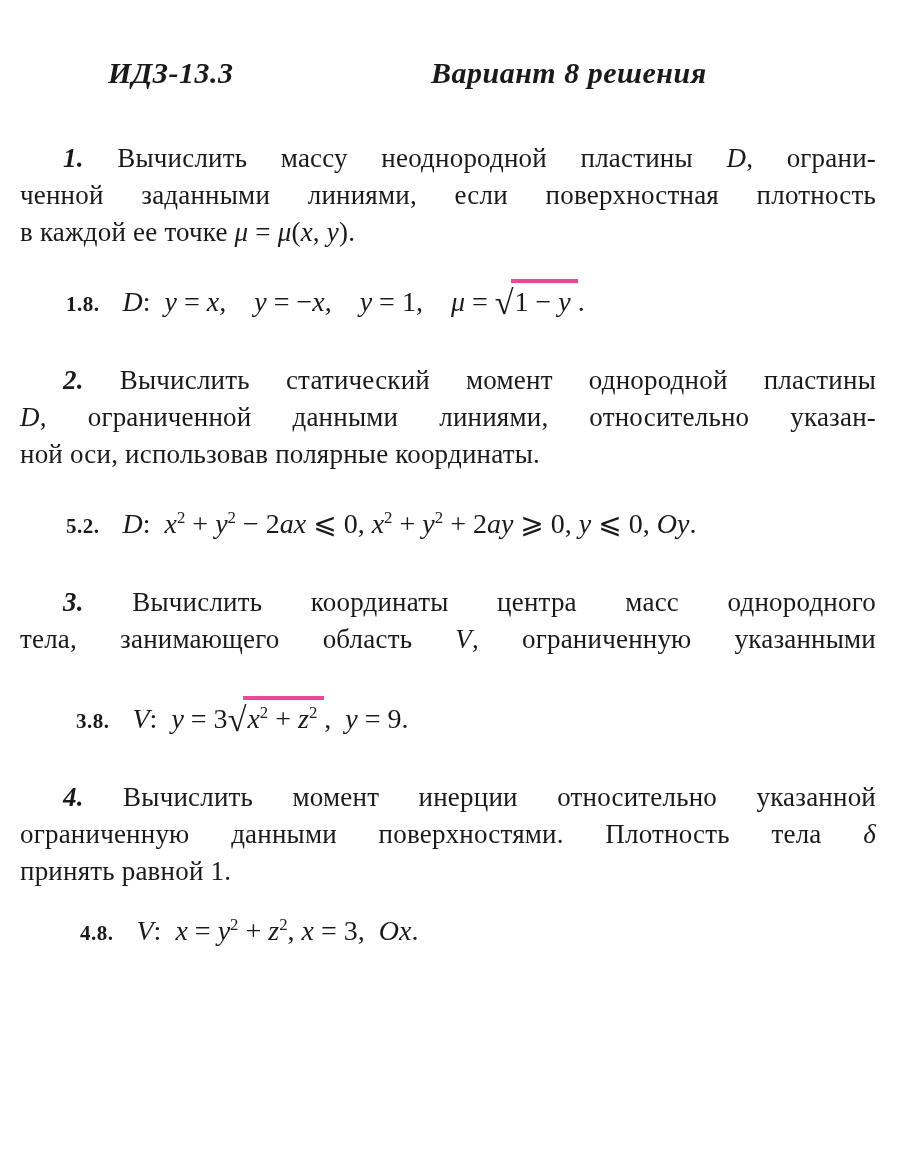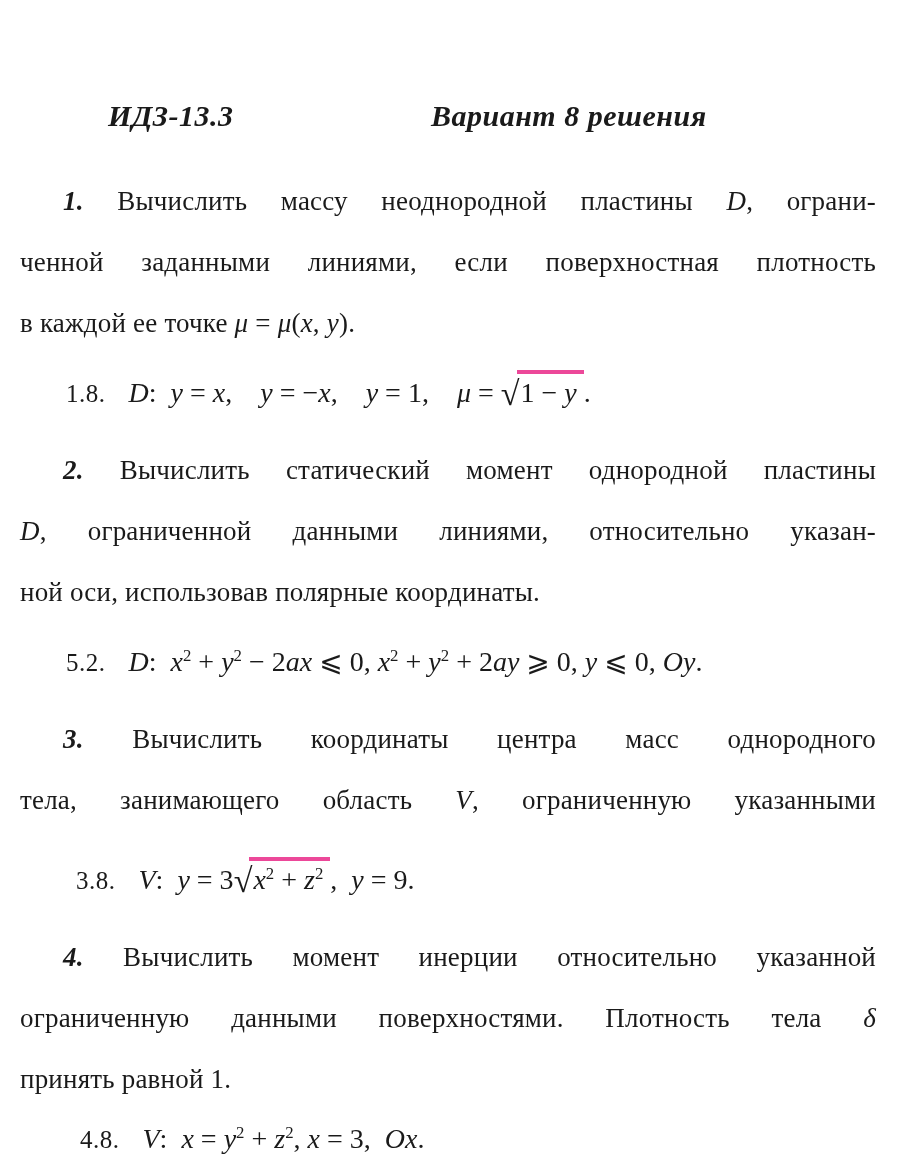--- a/index.html
+++ b/index.html
@@ -4,21 +4,21 @@
 <style>
   html, body { margin: 0; padding: 0; }
   body {
     width: 910px; height: 1155px;
     background: #ffffff;
     overflow: hidden;
   }
   .page {
     box-sizing: border-box;
     width: 910px; height: 1155px;
-    padding: 99px 34px 0 20px;
+    padding: 56px 34px 0 20px;
     color: #1a1a1a;
     font-family: "Liberation Serif", "DejaVu Serif", serif;
   }
   .header {
     font-size: 30px;
     font-weight: bold;
     font-style: italic;
     margin-left: 88px;
     letter-spacing: 0.5px;
     white-space: nowrap;
@@ -27,37 +27,37 @@
   .h-right { display: inline-block; }
 
   .statement {
     margin: 33px 0 0 0;
     font-size: 27px;
     line-height: 37px;
     letter-spacing: 0.2px;
   }
   .problem:nth-of-type(1) .statement { margin-top: 50px; }
 
-  .tline { display: block; text-align: justify; text-align-last: justify; margin-top: 24px; }
+  .tline { display: block; text-align: justify; text-align-last: justify; }
   .tline.last { text-align-last: left; }
   .statement .tline:first-child { text-indent: 43px; }
 
   .num { font-weight: bold; font-style: italic; }
   .mi  { font-style: italic; }
 
   .task {
     margin: 26px 0 0 46px;
     font-size: 28px;
     line-height: 50px;
     white-space: nowrap;
   }
   .problem:nth-of-type(3) .task { margin-left: 56px; margin-top: 36px; }
   .problem:nth-of-type(4) .task { margin-left: 60px; margin-top: 16px; }
 
-  .task-label { font-weight: normal; font-size: 25px; letter-spacing: 0.5px; }
+  .task-label { font-weight: bold; font-size: 21px; letter-spacing: 0.5px; }
   .task-math { margin-left: 16px; font-family: "Liberation Serif", "DejaVu Sans", serif; }
 
   sup { font-size: 0.60em; line-height: 0; }
 
   .sqrt { display: inline-block; white-space: nowrap; }
   .sqrt .rad {
     font-style: normal;
     font-size: 1.22em;
     line-height: 1;
     vertical-align: -0.08em;

